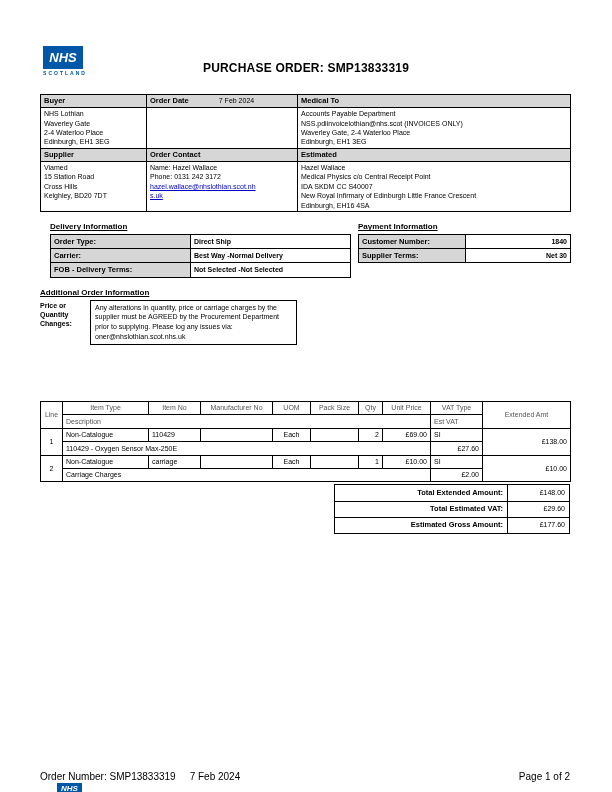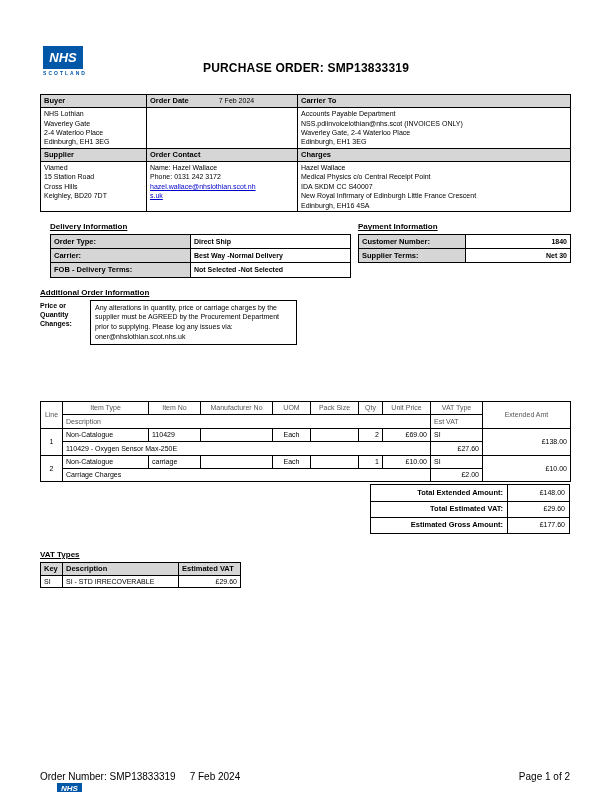--- a/index.html
+++ b/index.html
@@ -44,21 +44,21 @@
   .addl-row { display:flex; margin-top:2px; }
   .addl-label { width:50px; font-weight:bold; font-size:7px; line-height:1.35; padding-top:1px; }
   .addl-box { border:1px solid #000; width:207px; font-size:7px; padding:2px 4px; line-height:1.4; }
   
   .items-table { margin-top:56px; }
   .items-table td { padding:1.5px 3px; }
   .items-table .th { color:#555; font-weight:normal; text-align:center; background:#fff; }
   .items-table .th-left { text-align:left; }
   
   .totals-wrap { display:flex; justify-content:flex-end; margin-top:2px; }
-  .totals-table { width:200px; }
+  .totals-table { width:236px; }
   .totals-table .t-label { font-weight:bold; text-align:right; font-size:7.5px; padding:2.5px 4px; }
   .totals-table .t-value { text-align:right; width:62px; padding:2.5px 4px; }
   
   .vat-section { margin-top:16px; }
   .vat-table { width:200px; }
   
   .footer {
     position:absolute; left:40px; right:42px; bottom:10px;
     display:flex; justify-content:space-between; font-size:10px;
   }
@@ -87,41 +87,41 @@
           <col style="width:106px">
           <col style="width:151px">
           <col style="width:273px">
         </colgroup>
       <tbody>
         <tr>
           <td class="hdr">Buyer</td>
           <td class="hdr">
             <span class="b">Order Date</span><span class="hdr-value">7 Feb 2024</span>
           </td>
-          <td class="hdr">Carrier To</td>
+          <td class="hdr">Medical To</td>
         </tr>
         <tr>
           <td>
             <div>NHS Lothian</div>
             <div>Waverley Gate</div>
             <div>2-4 Waterloo Place</div>
             <div>Edinburgh,  EH1 3EG</div>
           </td>
           <td></td>
           <td>
             <div>Accounts Payable Department</div>
             <div>NSS.pdiinvoicelothian@nhs.scot (INVOICES ONLY)</div>
             <div>Waverley Gate, 2-4 Waterloo Place</div>
             <div>Edinburgh,    EH1 3EG</div>
           </td>
         </tr>
         <tr>
           <td class="hdr">Supplier</td>
           <td class="hdr">Order Contact</td>
-          <td class="hdr">Charges</td>
+          <td class="hdr">Estimated</td>
         </tr>
         <tr>
           <td>
             <div>Viamed</div>
             <div>15 Station Road</div>
             <div>Cross Hills</div>
             <div>Keighley,  BD20 7DT</div>
           </td>
           <td>
             <div>Name: Hazel Wallace</div>
@@ -271,42 +271,20 @@
             <td class="t-value">£29.60</td>
           </tr>
           <tr>
             <td class="t-label">Estimated Gross Amount:</td>
             <td class="t-value">£177.60</td>
           </tr>
         </tbody>
       </table>
     </div>
 
-    <div class="vat-section">
-      <div class="section-heading">VAT Types</div>
-      <table class="vat-table">
-        <colgroup>
-            <col style="width:22px">
-            <col style="width:116px">
-            <col style="width:62px">
-          </colgroup>
-        <tbody>
-          <tr>
-            <td class="hdr">Key</td>
-            <td class="hdr">Description</td>
-            <td class="hdr">Estimated VAT</td>
-          </tr>
-          <tr>
-            <td>SI</td>
-            <td>SI - STD IRRECOVERABLE</td>
-            <td class="right">£29.60</td>
-          </tr>
-        </tbody>
-      </table>
-    </div>
 
   </div>
 
   <div class="footer">
     <div>
       <span>Order Number: SMP13833319</span><span class="footer-date">7 Feb 2024</span>
     </div>
     <div>Page 1 of 2</div>
   </div>
   <div class="footer-logo">NHS</div>

